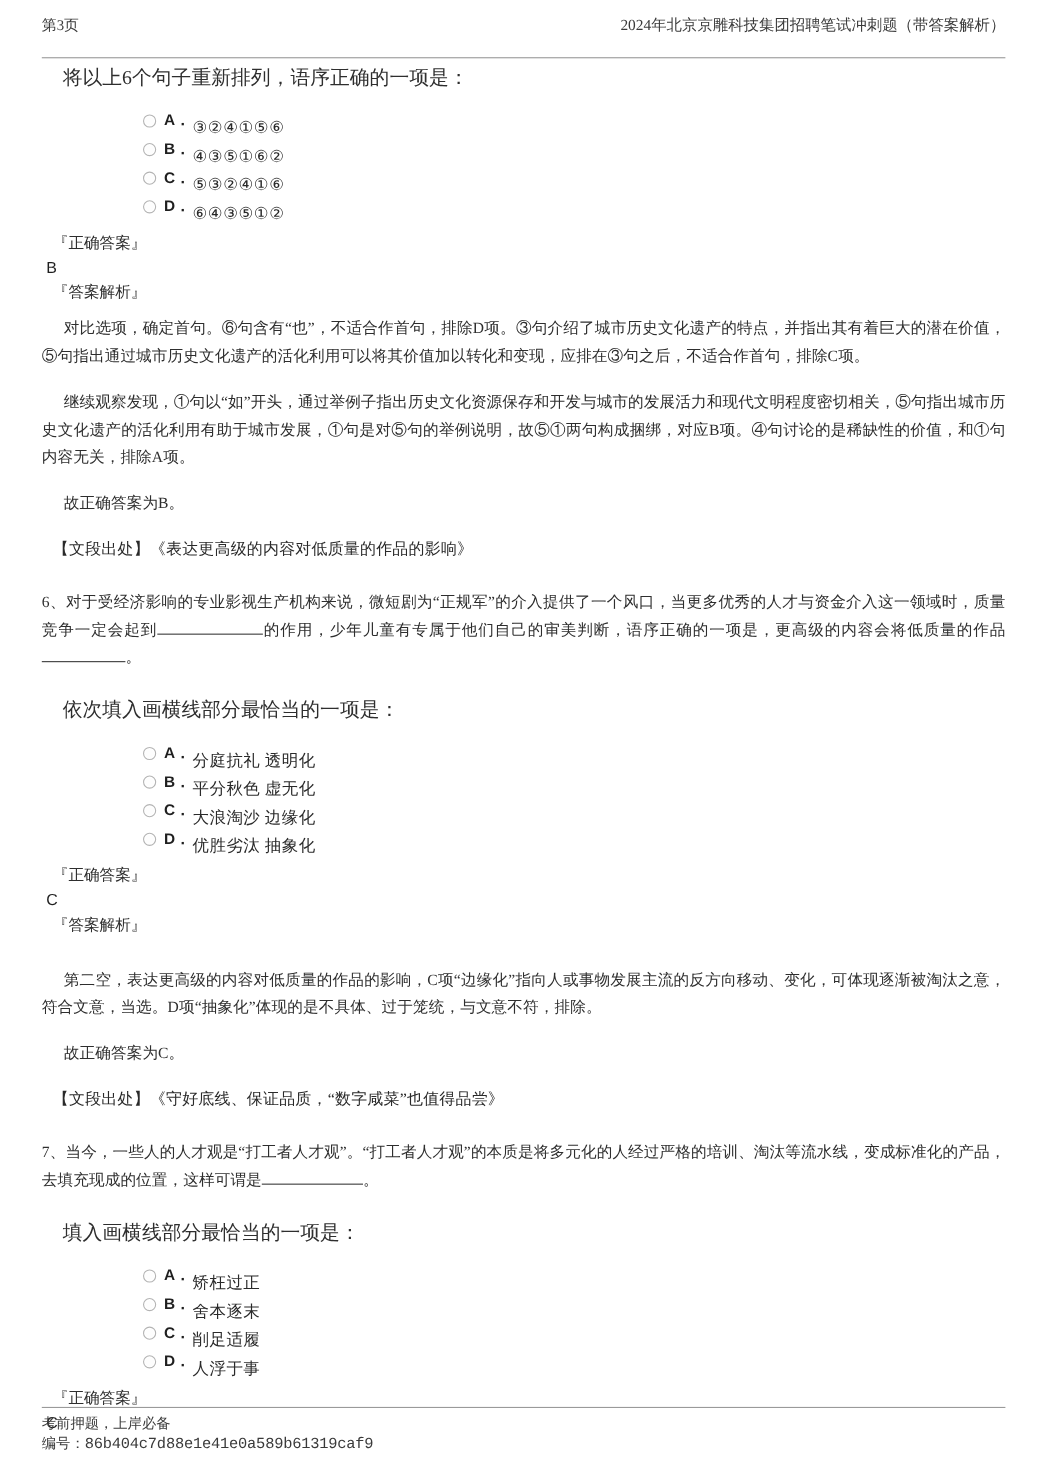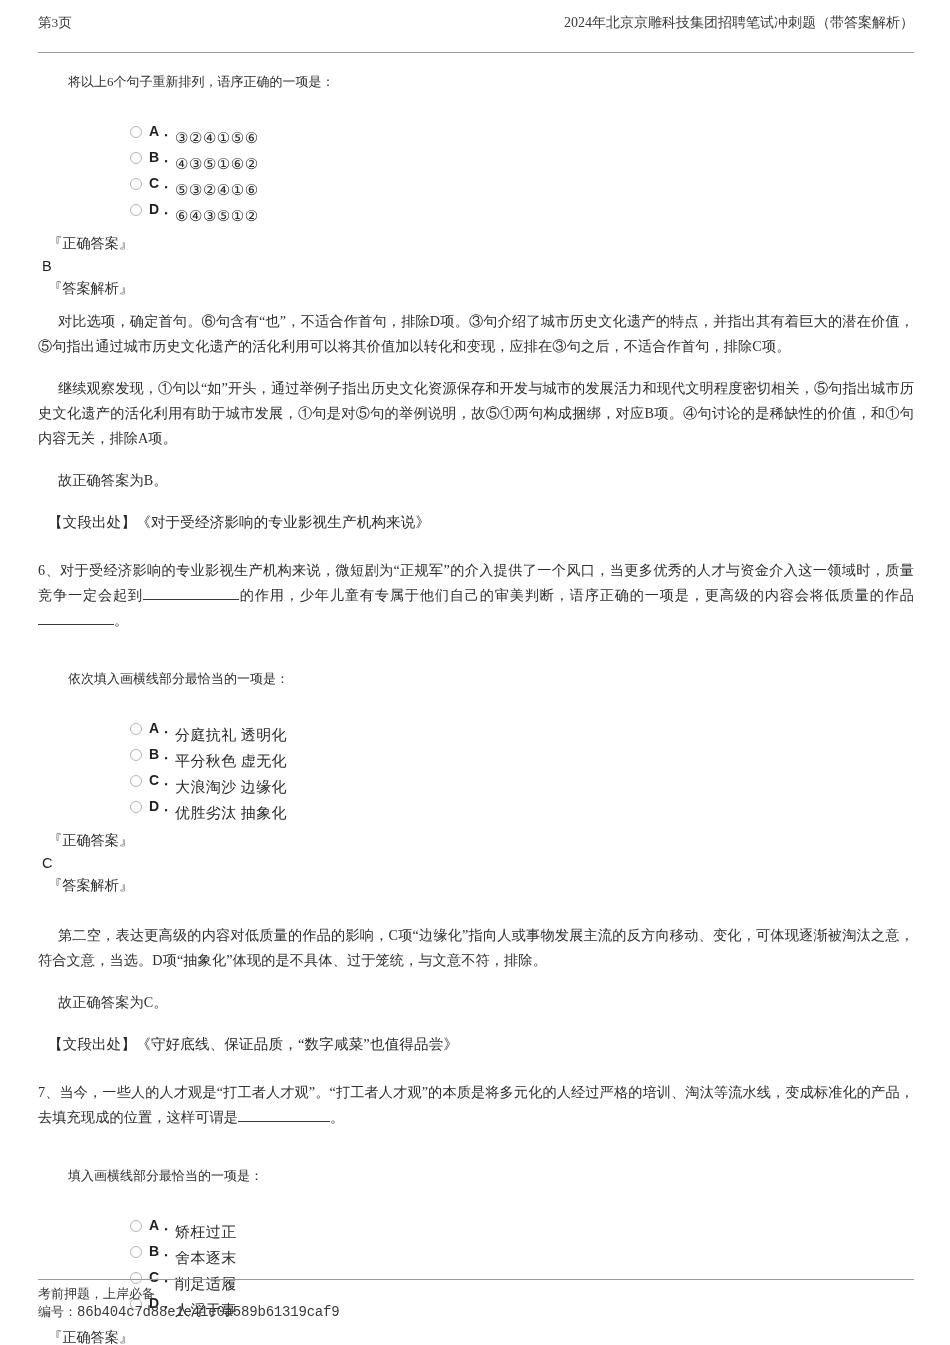--- a/index.html
+++ b/index.html
@@ -85,24 +85,24 @@
     letter-spacing: 0.1px;
   }
   .para.indent {
     text-indent: 20px;
   }
   .gap-sm { height: 9px; }
   .gap-md { height: 17px; }
   .gap-lg { height: 23px; }
 
   .lead-q {
-    font-size: 13px;
+    font-size: 18px;
     line-height: 25px;
     color: #2e2e2e;
-    margin: 16px;
+    margin: 5px;
     padding-left: 14px;
   }
 
   
   .options {
     margin: 0;
     padding: 0 0 0 92px;
     list-style: none;
   }
   .option {
@@ -222,21 +222,21 @@
     <p class="ans-label">『答案解析』</p>
 
     <div class="gap-sm"></div>
 
     <p class="para indent">对比选项，确定首句。⑥句含有“也”，不适合作首句，排除D项。③句介绍了城市历史文化遗产的特点，并指出其有着巨大的潜在价值，⑤句指出通过城市历史文化遗产的活化利用可以将其价值加以转化和变现，应排在③句之后，不适合作首句，排除C项。</p>
     <div class="gap-md"></div>
     <p class="para indent">继续观察发现，①句以“如”开头，通过举例子指出历史文化资源保存和开发与城市的发展活力和现代文明程度密切相关，⑤句指出城市历史文化遗产的活化利用有助于城市发展，①句是对⑤句的举例说明，故⑤①两句构成捆绑，对应B项。④句讨论的是稀缺性的价值，和①句内容无关，排除A项。</p>
     <div class="gap-md"></div>
     <p class="para indent">故正确答案为B。</p>
     <div class="gap-md"></div>
-    <p class="src-line"><span>【文段出处】</span><span>《对于受经济影响的专业影视生产机构来说》</span></p>
+    <p class="src-line"><span>【文段出处】</span><span>《表达更高级的内容对低质量的作品的影响》</span></p>
 
     <div class="gap-lg"></div>
 
     <p class="para"><span>6、对于受经济影响的专业影视生产机构来说，微短剧为“正规军”的介入提供了一个风口，当更多优秀的人才与资金介入这一领域时，质量竞争一定会起到</span><span class="blank w1"></span><span>的作用，少年儿童有专属于他们自己的审美判断，语序正确的一项是，更高级的内容会将低质量的作品</span><span class="blank w2"></span><span>。</span></p>
 
     <div class="gap-md"></div>
 
     <p class="lead-q">依次填入画横线部分最恰当的一项是：</p>
 
     <div class="gap-sm"></div>

